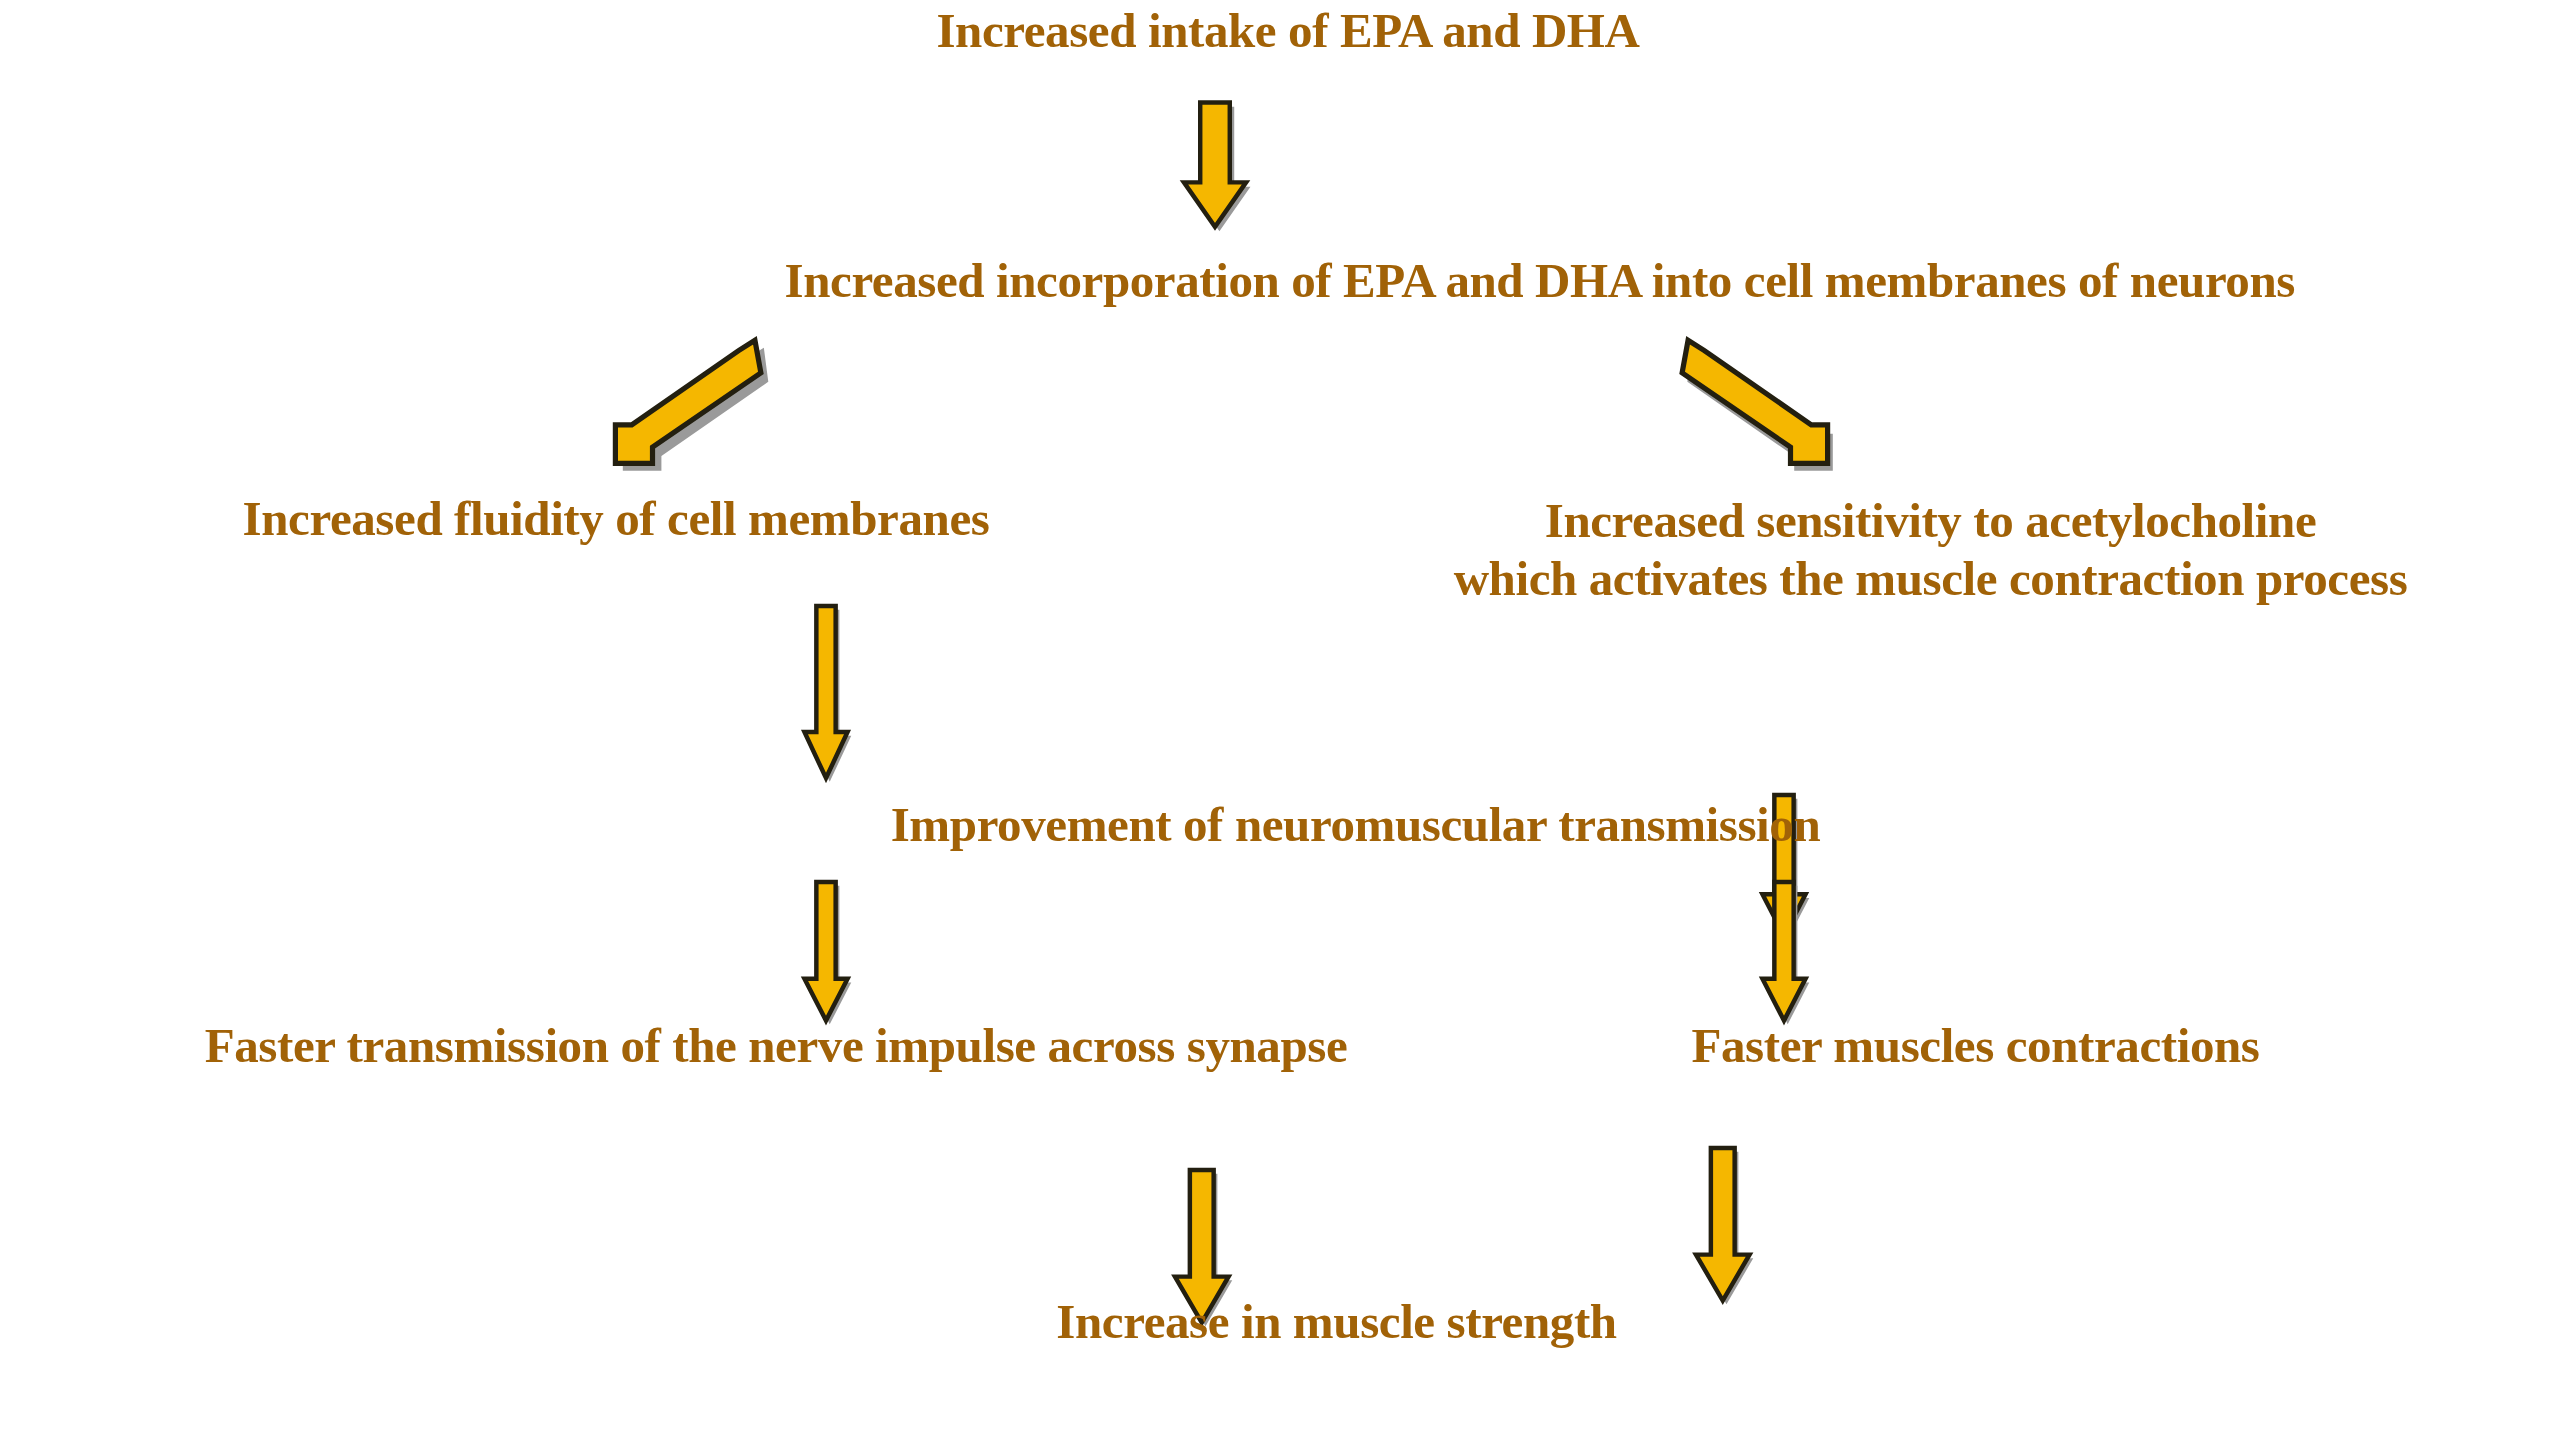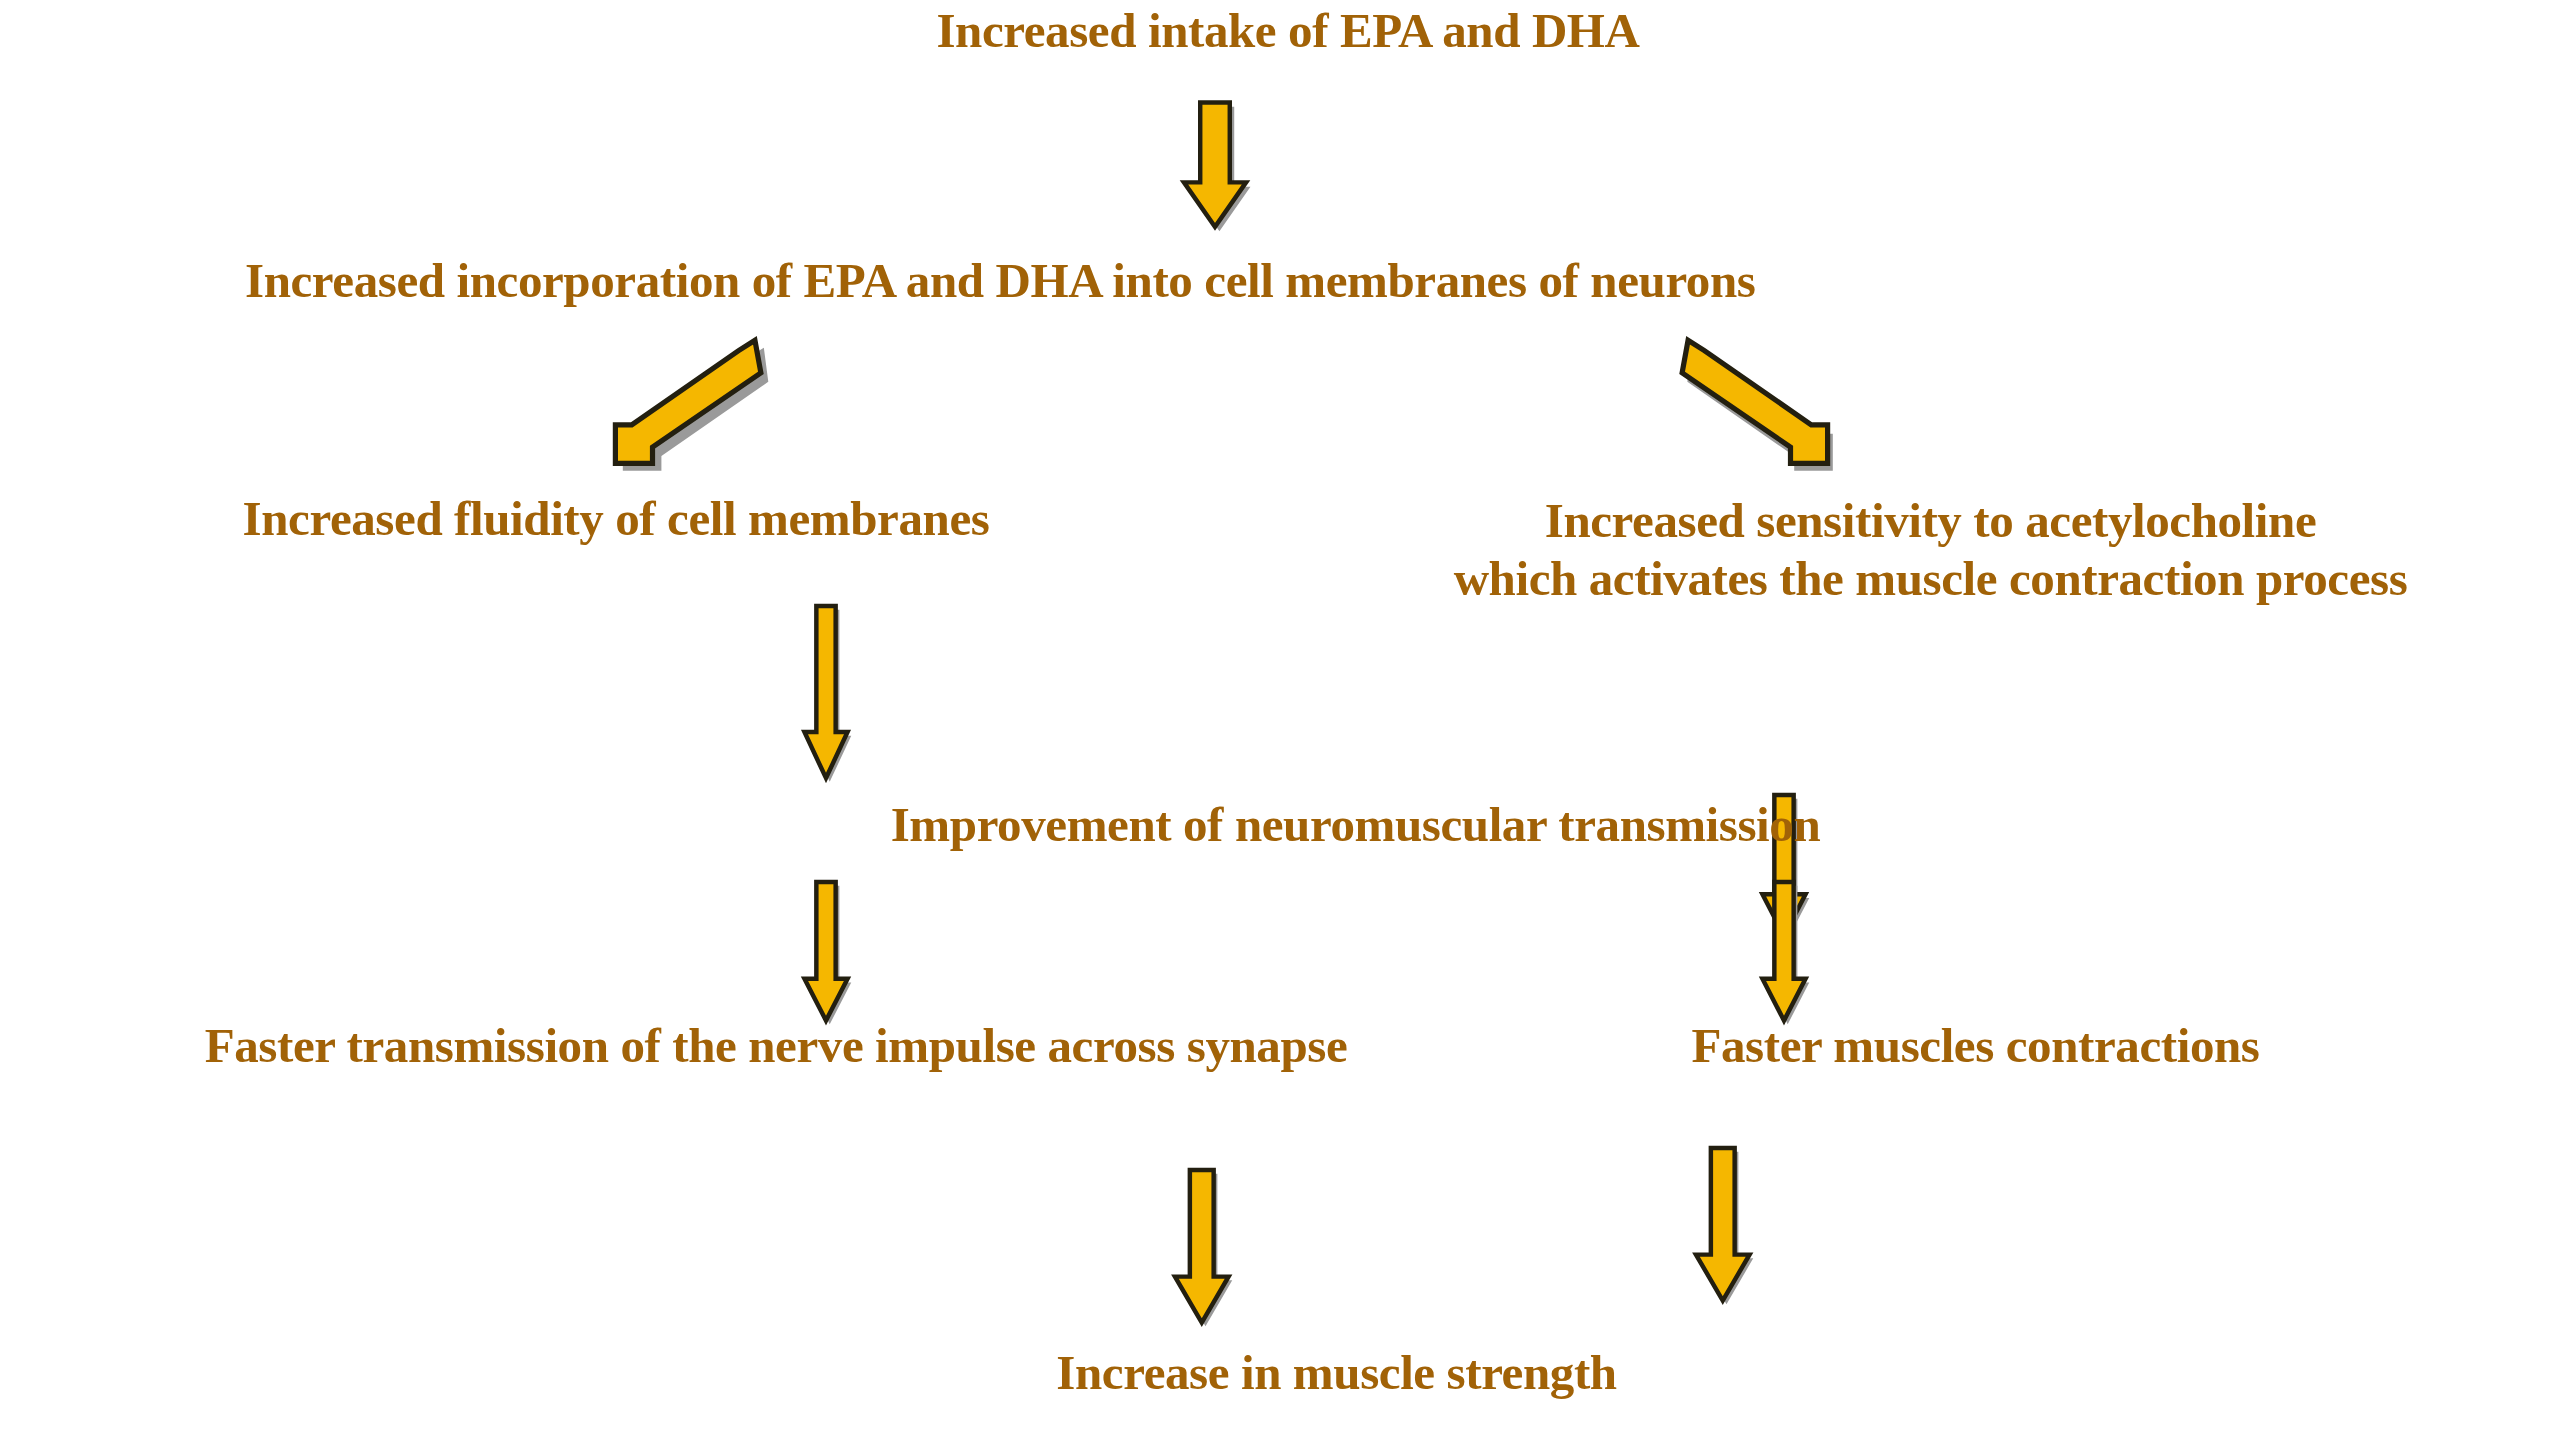--- a/index.html
+++ b/index.html
@@ -47,21 +47,21 @@
 
   <div class="node" style="left:787px; top:1.5px; width:1002px; text-align:center; font-size:49px;">Increased intake of EPA and DHA</div>
 
   <div class="arrow" style="left:1181px; top:95px; width:68px; height:137px;">
     <svg viewBox="0 0 92 185" preserveAspectRatio="none">
       <polygon points="26,10 66,10 66,118 88,118 46,178 4,118 26,118" fill="#9a9a9a" transform="translate(6,6)"></polygon>
       <polygon points="26,10 66,10 66,118 88,118 46,178 4,118 26,118" fill="#F5B700" stroke="#231f10" stroke-width="6" stroke-linejoin="miter"></polygon>
     </svg>
   </div>
 
-  <div class="node" style="left:245px; top:252px; width:2050px; text-align:left; font-size:49px;">Increased incorporation of EPA and DHA into cell membranes of neurons</div>
+  <div class="node" style="left:245px; top:252px; width:2050px; text-align:right; font-size:49px;">Increased incorporation of EPA and DHA into cell membranes of neurons</div>
 
   <div class="arrow" style="left:605px; top:334px; width:167px; height:149px;">
     <svg viewBox="0 0 225 200">
       <g transform="translate(6,6)">
         <polygon points="208,12 214,58 70,158 70,178 18,178 18,128 38,128 182,28" fill="#9a9a9a"></polygon>
       </g>
       <polygon points="202,8 210,52 64,152 64,174 14,174 14,122 36,122 180,22" fill="#F5B700" stroke="#231f10" stroke-width="7" stroke-linejoin="miter"></polygon>
     </svg>
   </div>
 
@@ -122,16 +122,16 @@
     </svg>
   </div>
 
   <div class="arrow" style="left:1693px; top:1142px; width:61px; height:163px;">
     <svg viewBox="0 0 82 220" preserveAspectRatio="none">
       <polygon points="24,8 56,8 56,152 76,152 40,214 4,152 24,152" fill="#9a9a9a" transform="translate(5,5)"></polygon>
       <polygon points="24,8 56,8 56,152 76,152 40,214 4,152 24,152" fill="#F5B700" stroke="#231f10" stroke-width="6" stroke-linejoin="miter"></polygon>
     </svg>
   </div>
 
-  <div class="node" style="left:995px; top:1344px; width:683px; text-align:center; font-size:49px;">Increase in muscle strength</div>
+  <div class="node" style="left:995px; top:1293px; width:683px; text-align:center; font-size:49px;">Increase in muscle strength</div>
 
 </div>
 
 
 </body></html>

